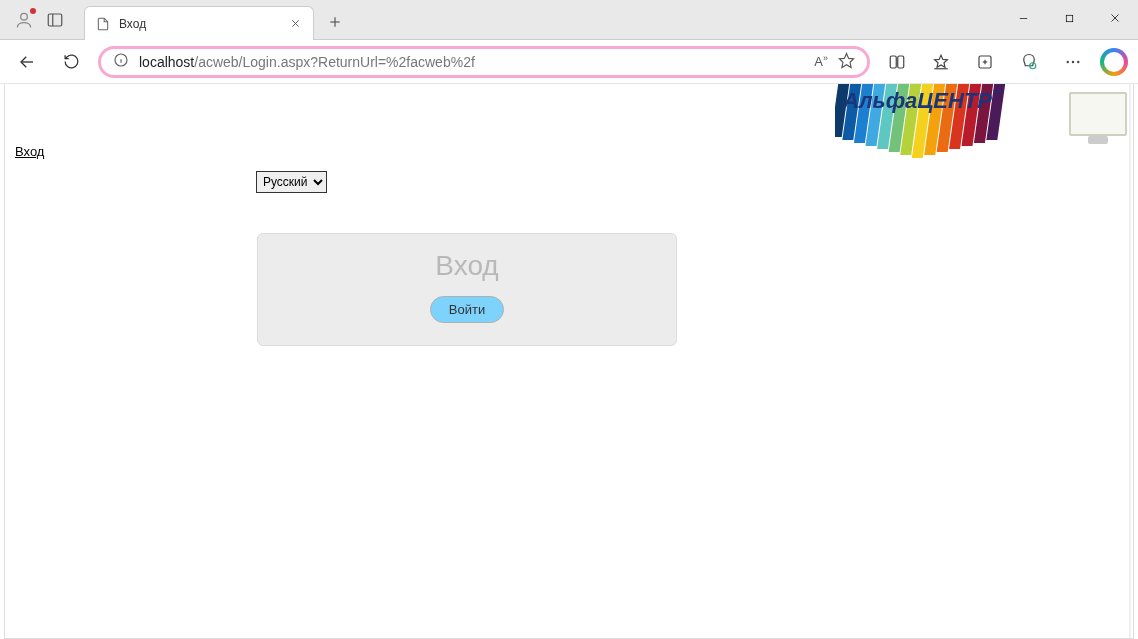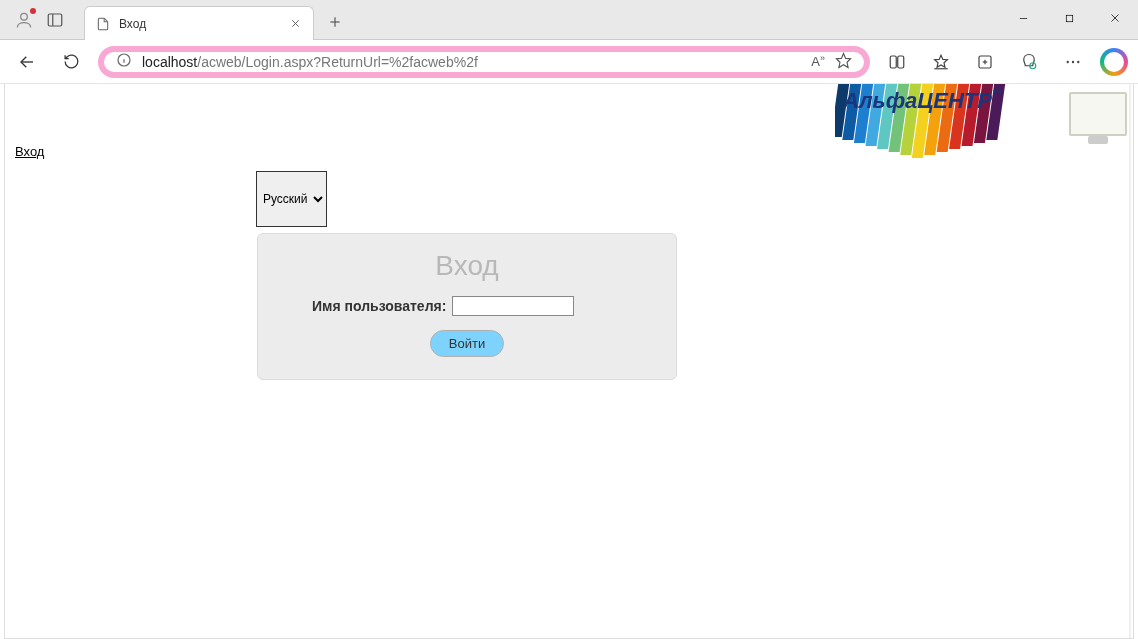--- a/index.html
+++ b/index.html
@@ -87,21 +87,21 @@
     }
     .nav-btn {
       width: 34px; height: 34px;
       display:flex;align-items:center;justify-content:center;
       color:#333;
       border-radius: 4px;
     }
     .addr {
       flex: 1;
       height: 32px;
-      border: 6px solid #f9a8d4;
+      border: 3px solid #f9a8d4;
       border-radius: 16px;
       background: #fff;
       display: flex;
       align-items: center;
       padding: 0 12px;
       gap: 10px;
       color: #555;
     }
     .addr-url { flex:1; font-size: 14px; color: #777; white-space: nowrap; overflow:hidden;}
     .addr-url .host { color: #222; }
@@ -170,21 +170,21 @@
       color:#000; text-decoration: underline;
       font-size: 13px;
     }
     .lang-select {
       position:absolute;
       left: 251px; top: 87px;
     }
     .lang-select select {
       font-size: 12px;
       border: 1px solid #333;
-      padding: 19px 2px;
+      padding: 2px 2px;
       background:#efefef;
     }
     .login-box {
       position:absolute;
       left: 252px; top: 149px;
       width: 420px;
       border: 1px solid #dcdcdc;
       border-radius: 6px;
       background: #ececec;
       padding: 16px 24px 22px 24px;
@@ -388,23 +388,19 @@
   <a href="#" class="login-link">Вход</a>
 
   <div class="lang-select">
     <select>
       <option>Русский</option>
     </select>
   </div>
 
   <div class="login-box">
     <div class="login-title">Вход</div>
-    <div class="form-row">
-      <div class="form-label">Имя пользователя:</div>
-      <input class="form-input" type="text" value="" style="">
-    </div>
     <div class="submit-row">
       <button class="submit-btn">Войти</button>
     </div>
   </div>
 
   <div class="thin-scroll"></div>
 </div>
 
 </body></html>

